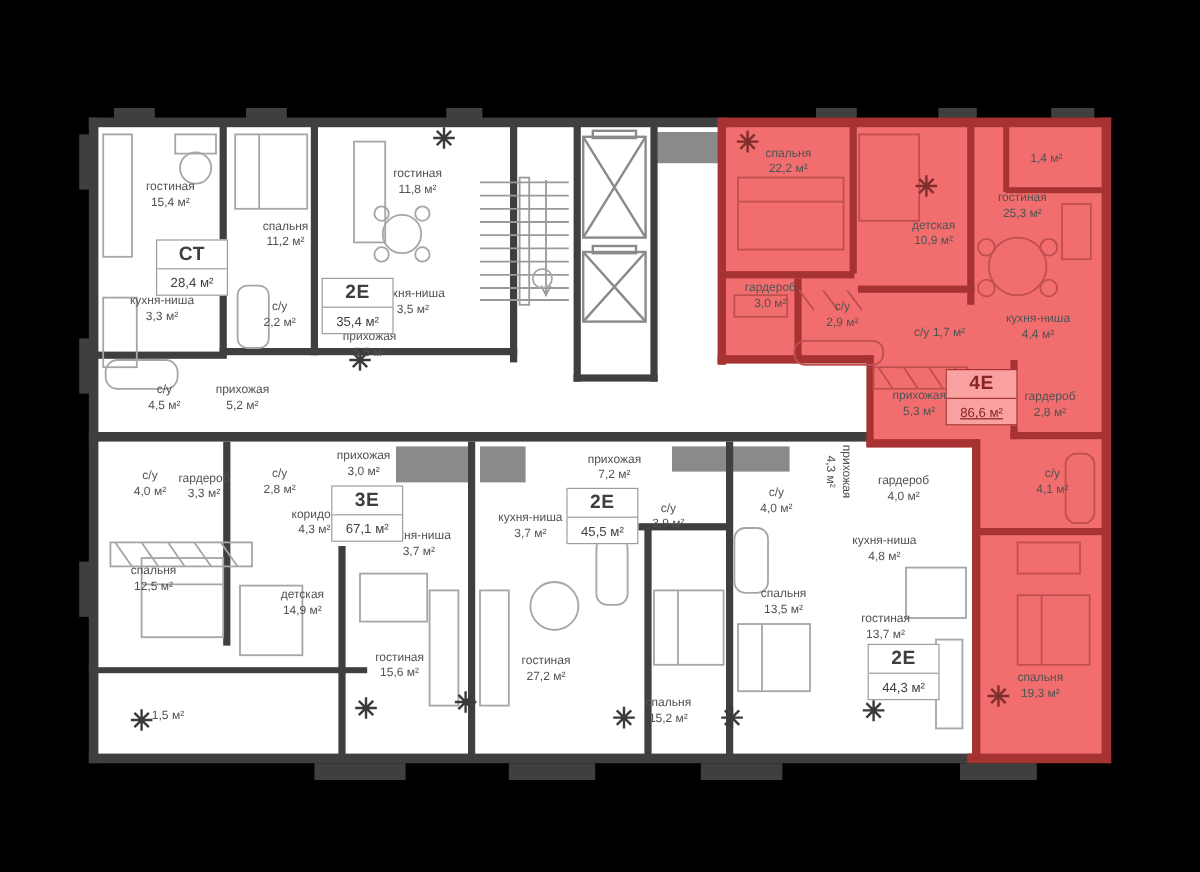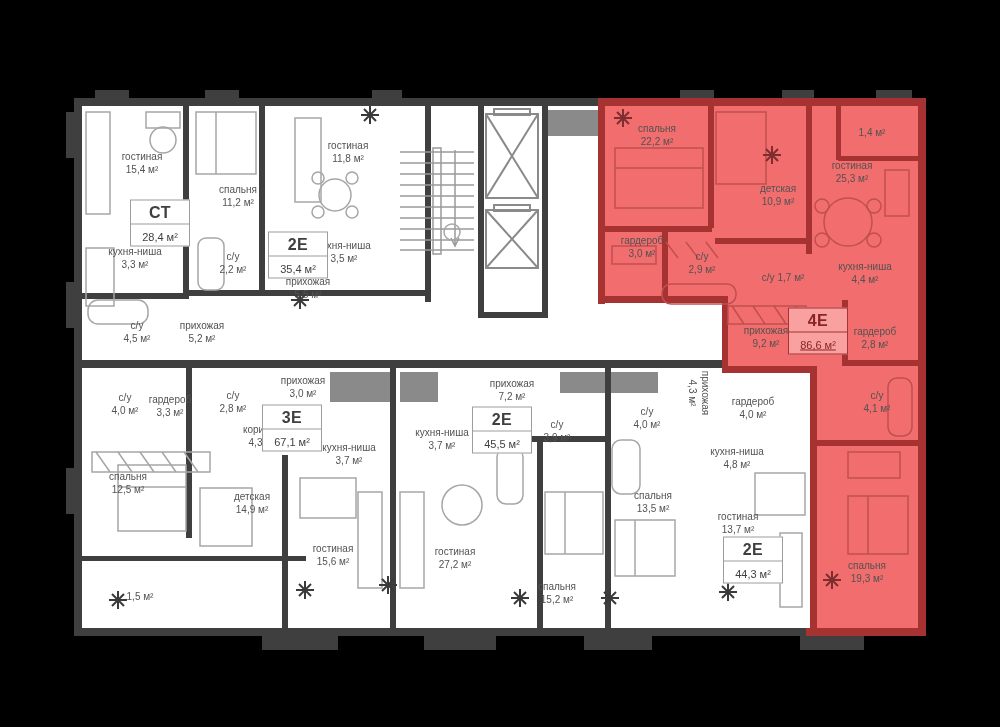--- a/index.html
+++ b/index.html
@@ -345,21 +345,21 @@
 <div class="lbl oneline" style="left:783px;top:278px">
       <span>с/у</span>
       <span>1,7 м²</span>
     </div>
 <div class="lbl" style="left:865px;top:273px">
       <span>кухня-ниша</span>
       <span>4,4 м²</span>
     </div>
 <div class="lbl" style="left:766px;top:337px">
       <span>прихожая</span>
-      <span>9,2 м²</span>
+      <span>5,3 м²</span>
     </div>
 <div class="lbl" style="left:875px;top:338px">
       <span>гардероб</span>
       <span>2,8 м²</span>
     </div>
 <div class="lbl" style="left:877px;top:402px">
       <span>с/у</span>
       <span>4,1 м²</span>
     </div>
 <div class="lbl" style="left:867px;top:572px">
@@ -368,21 +368,21 @@
     </div>
 
 <div class="apt" style="left:160px;top:223px">
   <div class="code">СТ</div>
   <div class="area">28,4 м²</div>
 </div>
 <div class="apt" style="left:298px;top:255px">
   <div class="code">2Е</div>
   <div class="area">35,4 м²</div>
 </div>
-<div class="apt" style="left:292px;top:428px">
+<div class="apt" style="left:306px;top:428px">
   <div class="code">3Е</div>
   <div class="area">67,1 м²</div>
 </div>
 <div class="apt" style="left:502px;top:430px">
   <div class="code">2Е</div>
   <div class="area">45,5 м²</div>
 </div>
 <div class="apt" style="left:753px;top:560px">
   <div class="code">2Е</div>
   <div class="area">44,3 м²</div>

